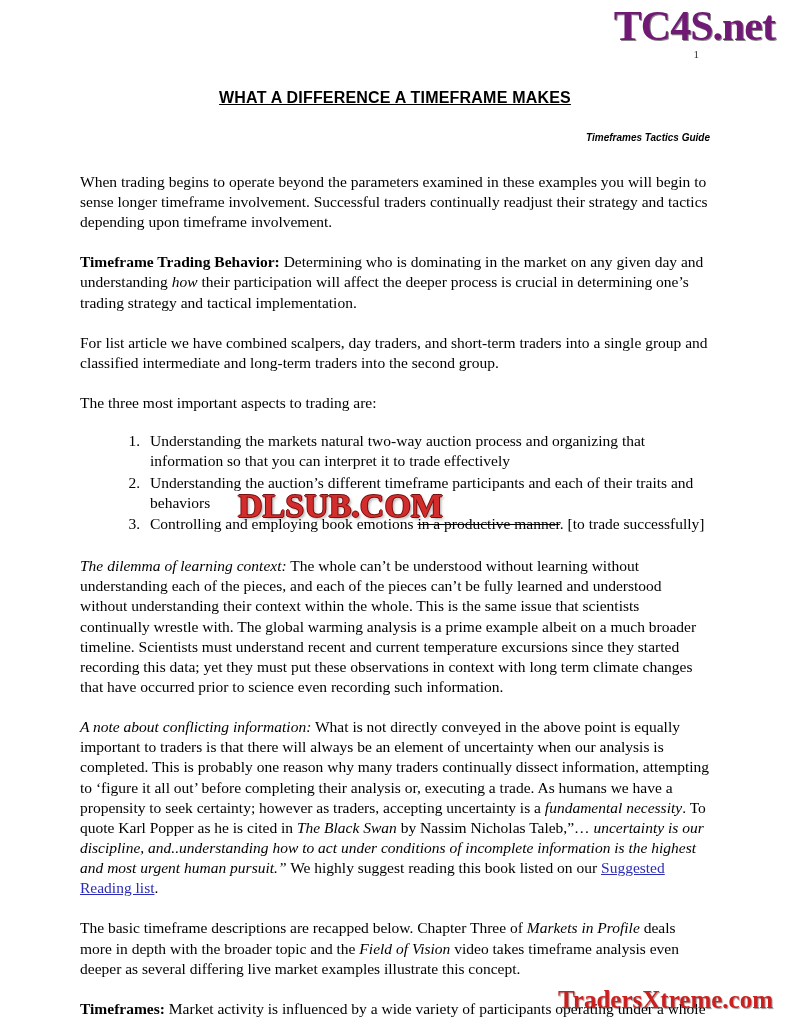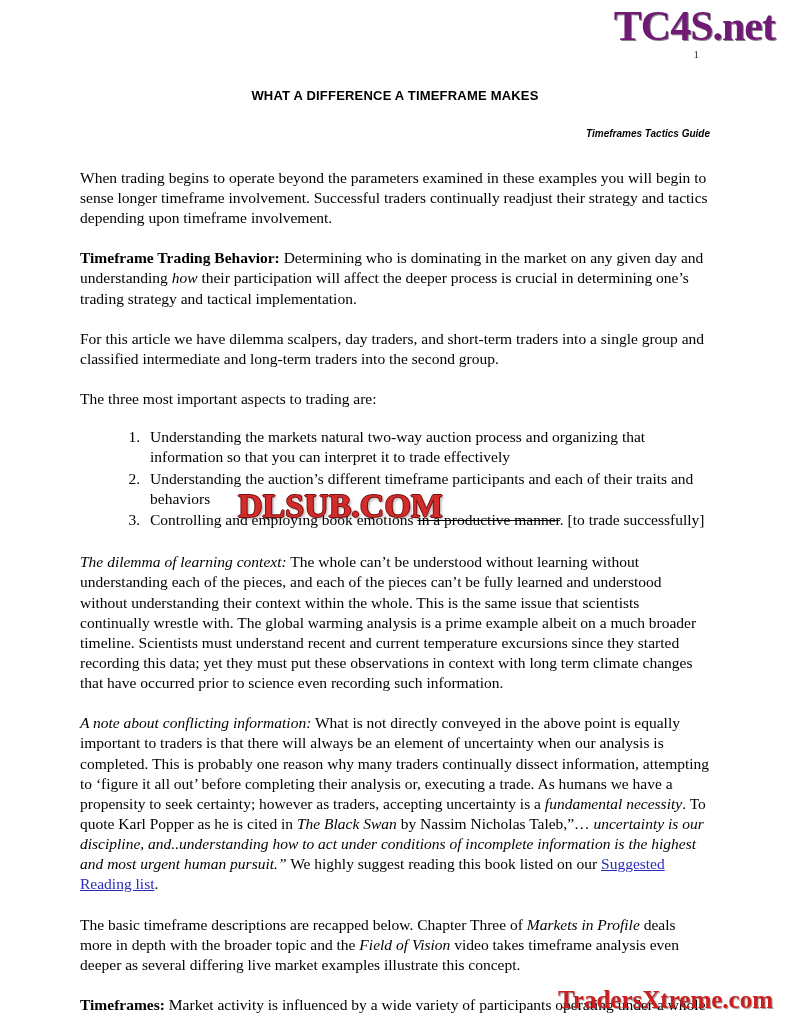--- a/index.html
+++ b/index.html
@@ -48,25 +48,26 @@
     left: 80px;
     top: 88px;
     width: 630px;
     font-size: 15.5px;
     line-height: 1.30;
     text-align: left;
   }
 
   h1.title {
     font-family: "Liberation Sans", sans-serif;
-    font-size: 13px;
+    font-size: 16px;
     font-weight: bold;
     text-align: center;
     margin: 0 0 22px 0;
     letter-spacing: 0.2px;
+    text-decoration: underline;
   }
   h2.subtitle {
     font-family: "Liberation Sans", sans-serif;
     font-size: 10px;
     font-weight: bold;
     text-align: right;
     margin: 0 0 28px 0;
     font-style: italic;
   }
 
@@ -142,21 +143,21 @@
 
     <h1 class="title">WHAT A DIFFERENCE A TIMEFRAME MAKES</h1>
     <h2 class="subtitle">Timeframes Tactics Guide</h2>
 
     <p class="para">When trading begins to operate beyond the parameters examined in these examples you will begin to sense longer timeframe involvement. Successful traders continually readjust their strategy and tactics depending upon timeframe involvement.</p>
 
     <p class="para">
       <span class="bold">Timeframe Trading Behavior:</span><span> Determining who is dominating in the market on any given day and understanding </span><span class="ital">how</span><span> their participation will affect the deeper process is crucial in determining one’s trading strategy and tactical implementation.</span>
     </p>
 
-    <p class="para">For this article we have dilemma scalpers, day traders, and short-term traders into a single group and classified intermediate and long-term traders into the second group.</p>
+    <p class="para">For list article we have combined scalpers, day traders, and short-term traders into a single group and classified intermediate and long-term traders into the second group.</p>
 
     <p class="para tight">The three most important aspects to trading are:</p>
 
     <ol class="numlist">
       <li>Understanding the markets natural two-way auction process and organizing that information so that you can interpret it to trade effectively</li>
       <li>Understanding the auction’s different timeframe participants and each of their traits and behaviors</li>
       <li>
         <span>Controlling and employing book emotions </span><span class="strike">in a productive manner</span><span>. [to trade successfully]</span>
       </li>
     </ol>

